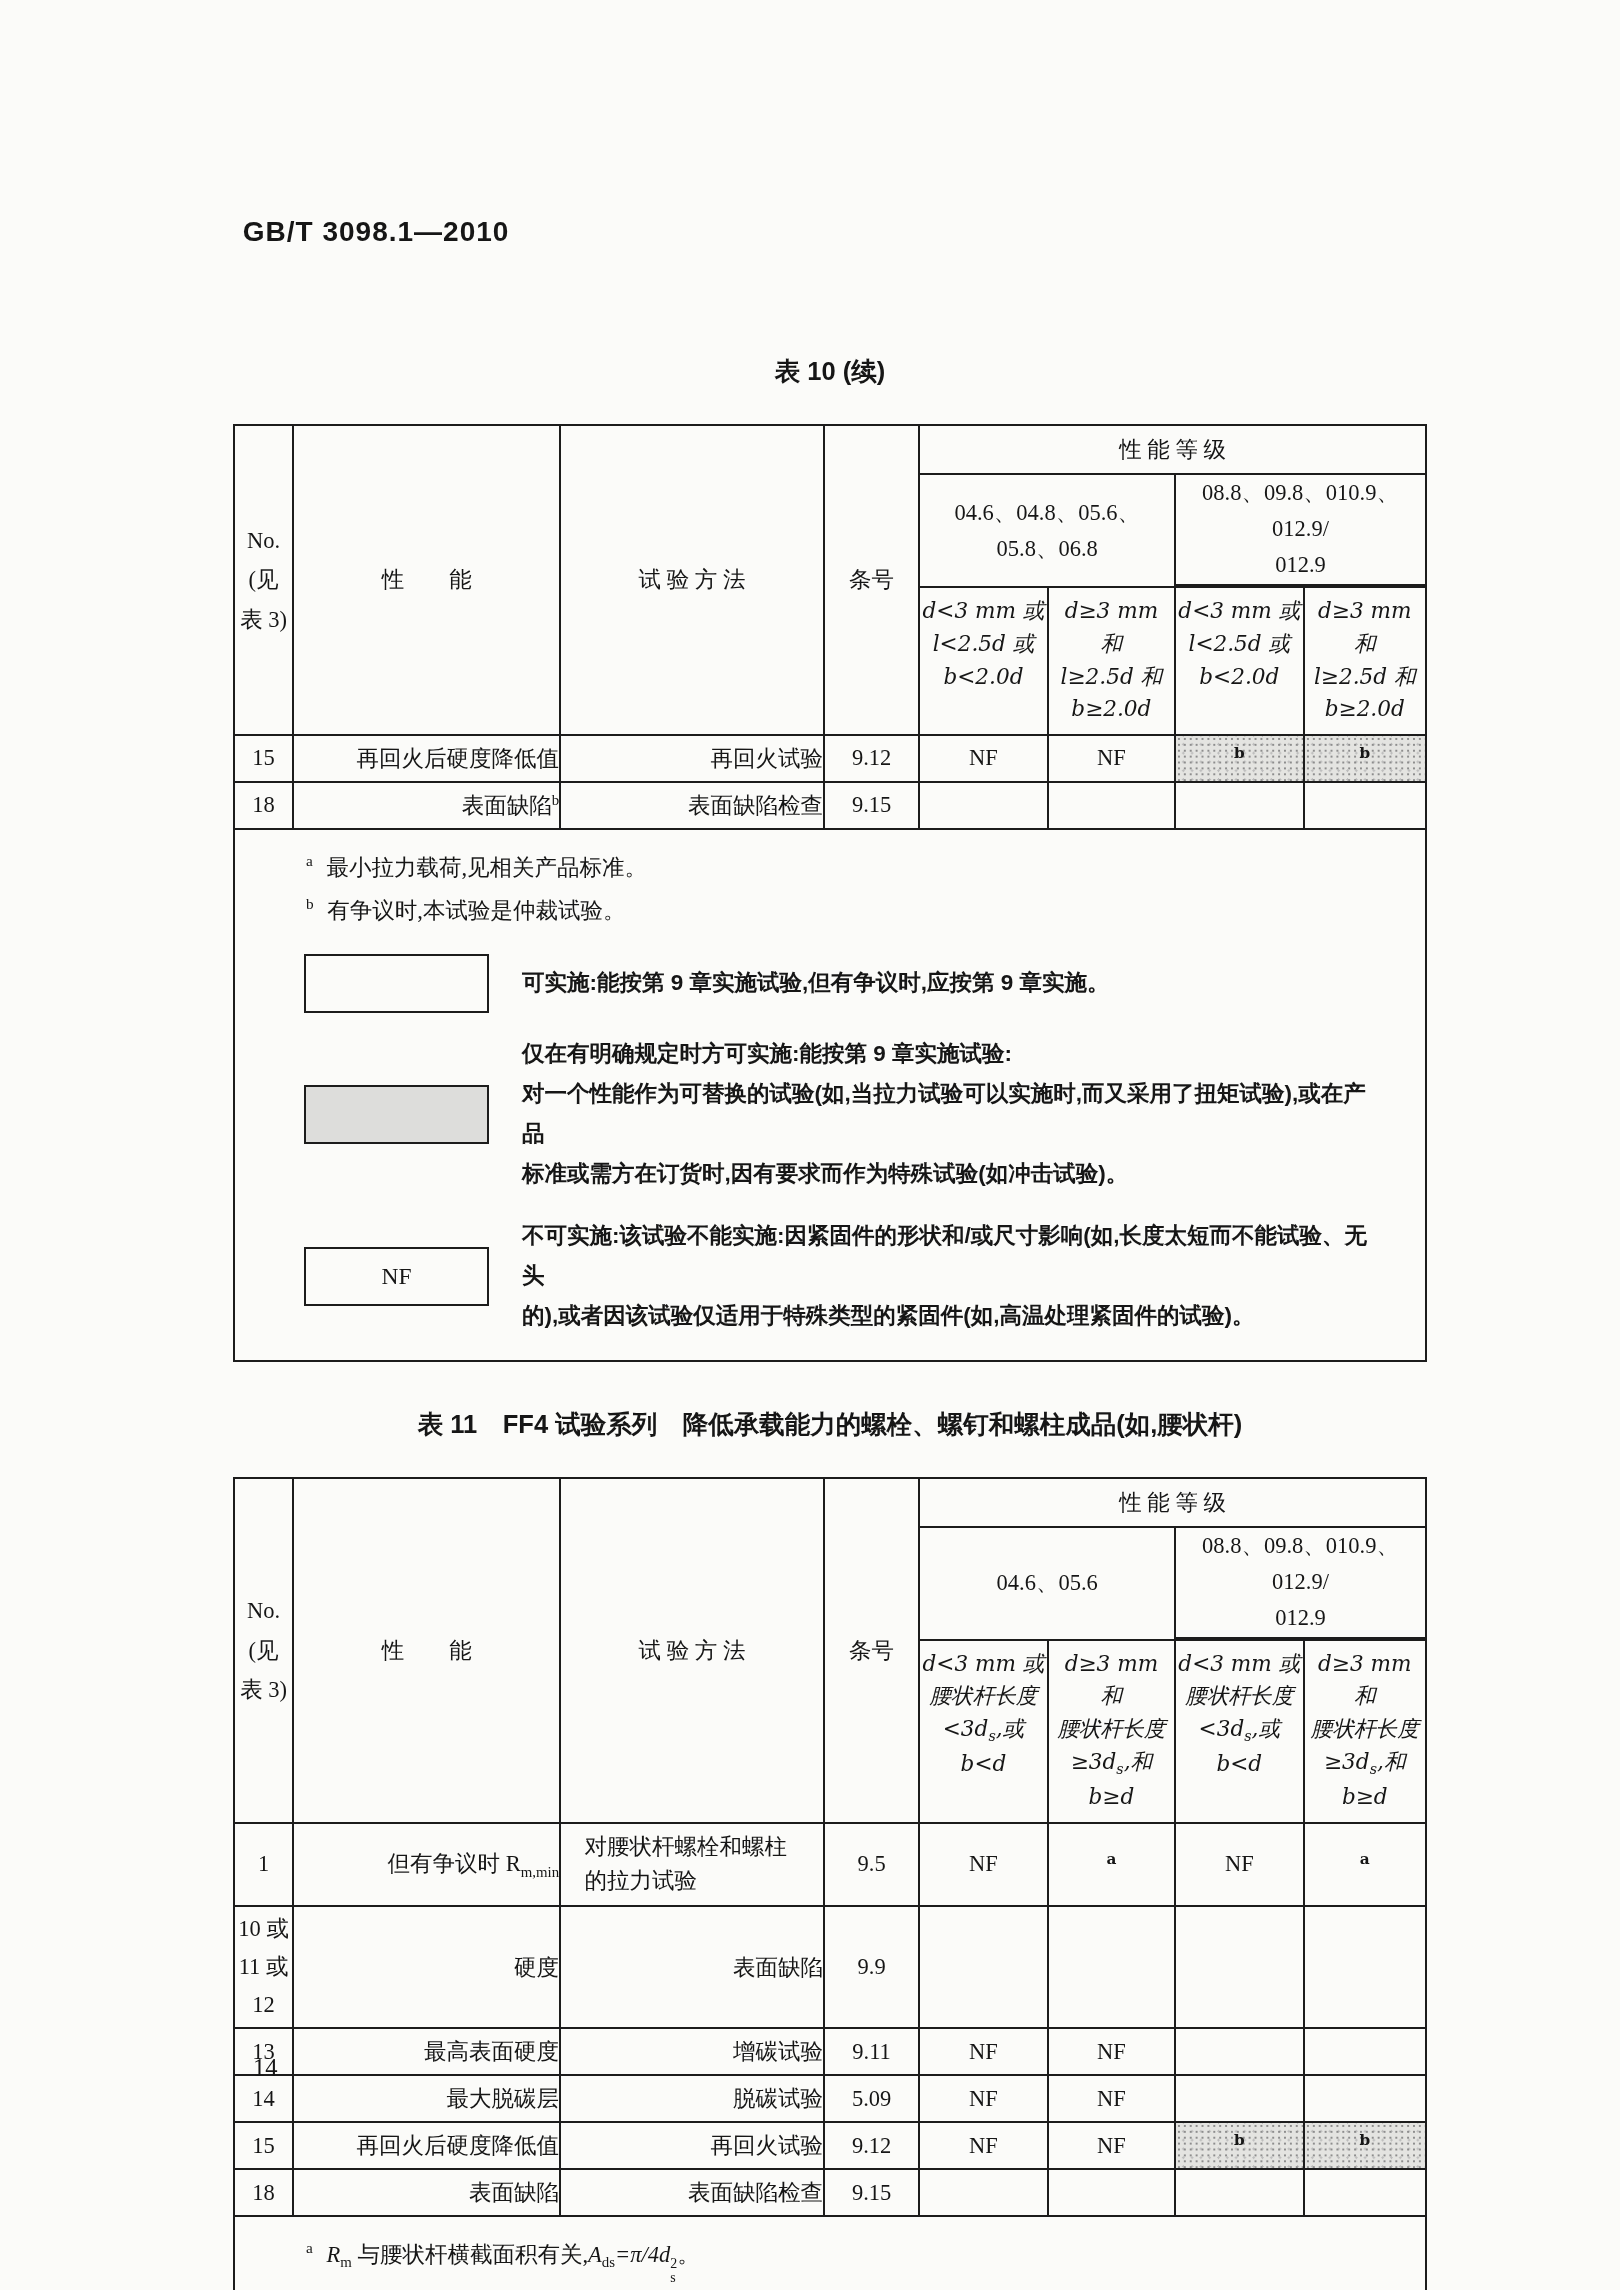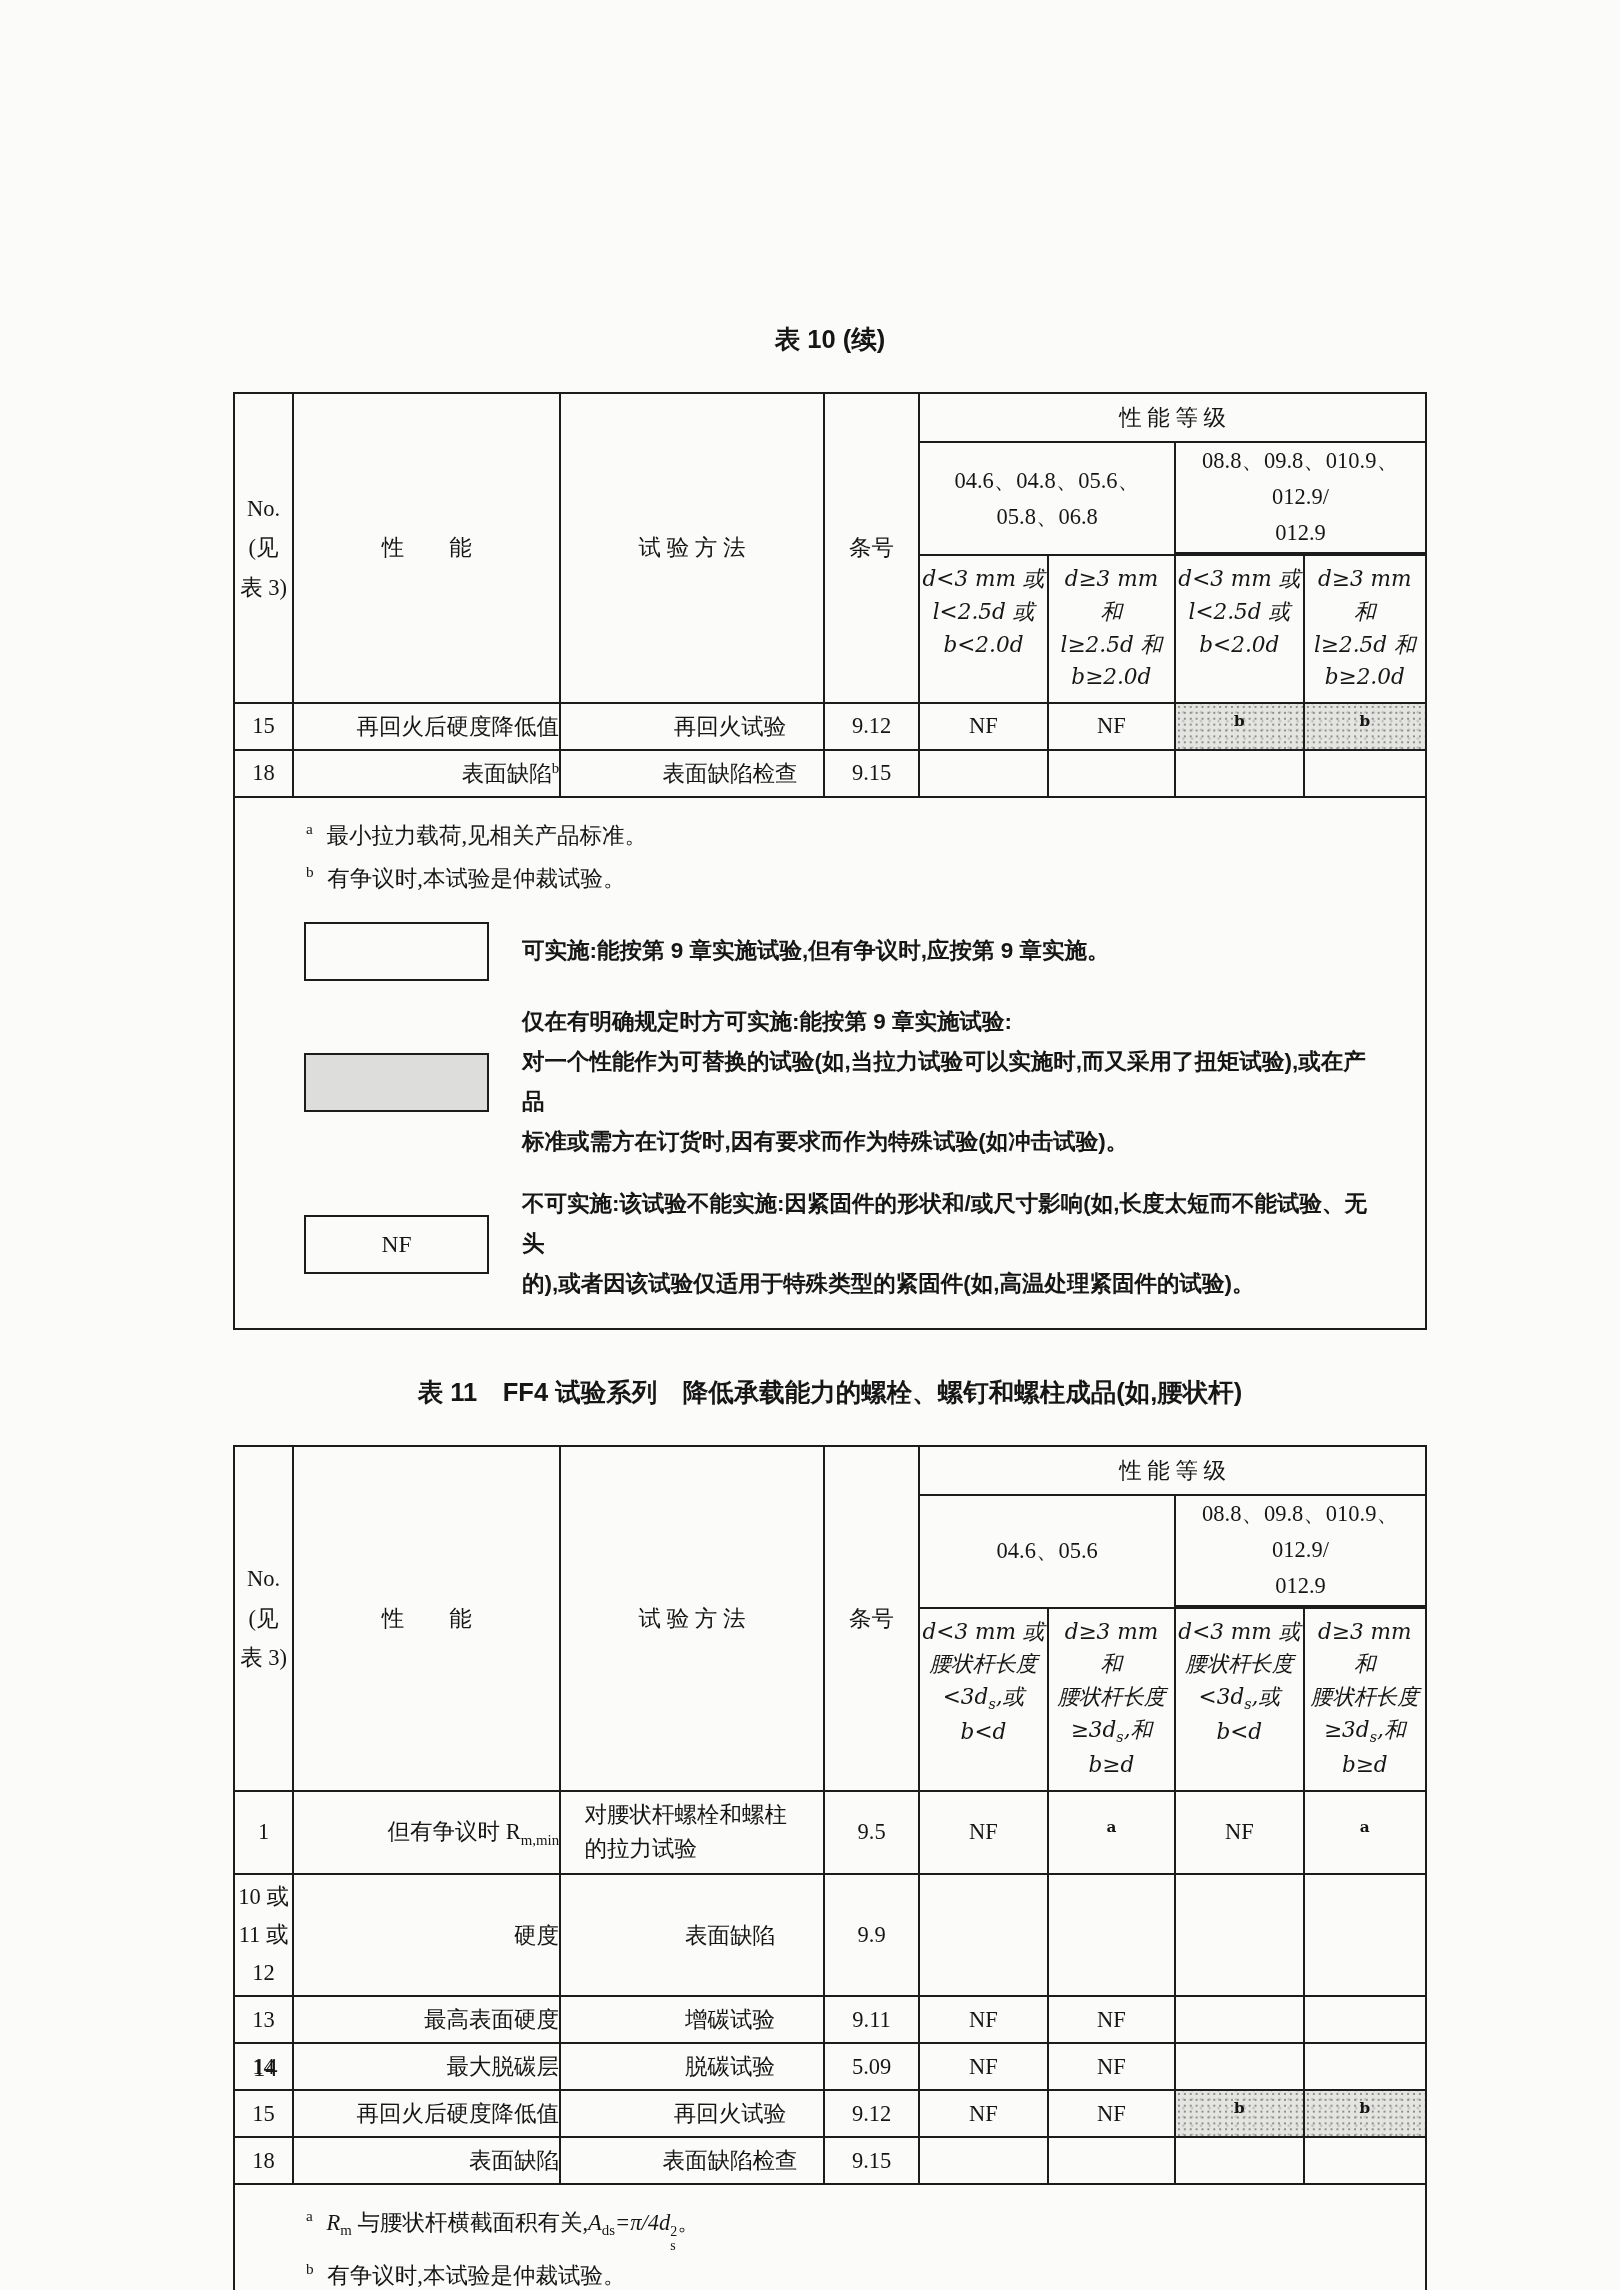--- a/index.html
+++ b/index.html
@@ -27,21 +27,21 @@
   .subhead th { padding:6.9px 2px 7.8px; vertical-align:top; }
   .expr { display:block; font-style:italic; font-family:"DejaVu Serif", serif;
           font-size:21.6px; line-height:1.52; }
   .uline { border-bottom:2px solid #1c1c1c; padding-bottom:1px; }
 
   tbody tr.body-first > td { border-top:2.9px solid #1c1c1c; }
   td.r46 { height:45px; }
   td.r76 { height:74px; }
   td.r122 { height:120px; }
   td.prop { text-align:right; padding-left:27.4px; }
-  td.meth { text-align:center; padding-left:76px; }
+  td.meth { text-align:right; padding-left:76px; }
   td.meth-wrap { text-align:left; padding:5.9px 23.5px; line-height:1.55; }
   .no-multi span { display:block; line-height:1.7; }
 
   .stipple { background-color:#e4e4e1;
     background-image:
       radial-gradient(circle, #8d8d8d 1px, rgba(0,0,0,0) 1.3px),
       radial-gradient(circle, #bcbcbc 1px, rgba(0,0,0,0) 1.3px);
     background-size:5.9px 5.9px, 8.8px 8.8px; background-position:0 0, 2.9px 3.9px; }
   sup.cellmark { font-size:0.68em; vertical-align:super; font-weight:bold;
                  font-family:"DejaVu Serif", serif; }
@@ -64,20 +64,21 @@
   .legend-text { font-size:22.5px; line-height:1.78; max-width:863px; }
   .legend-text span { display:block; }
   .page-num { position:absolute; left:253px; top:2054px; font-size:24.5px; }
 </style>
 </head>
 <body>
 
 <div class="page">
   <div class="content">
 
+    <div class="doc-number">GB/T 3098.1—2010</div>
 
     <div class="tbl-title t10-title">表 10 (续)</div>
 
     <table class="std">
       <colgroup>
         <col style="width:59px">
           <col style="width:266px">
           <col style="width:263px">
           <col style="width:95px">
         <col style="width:128px">

